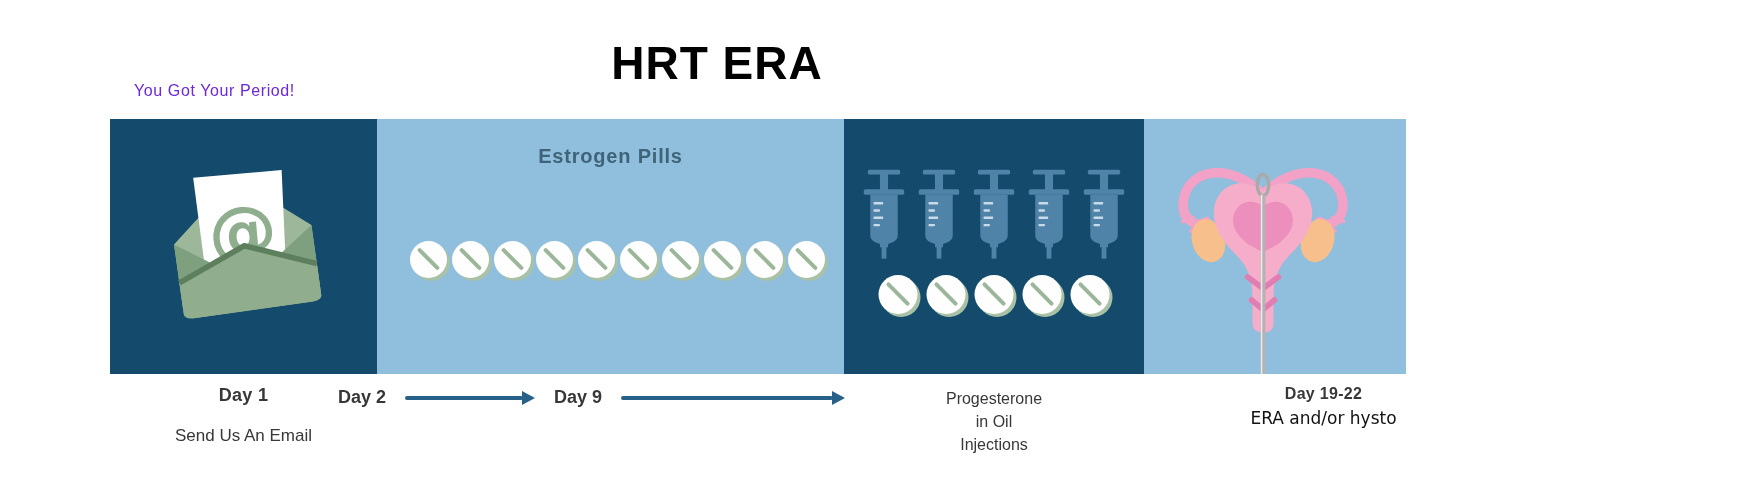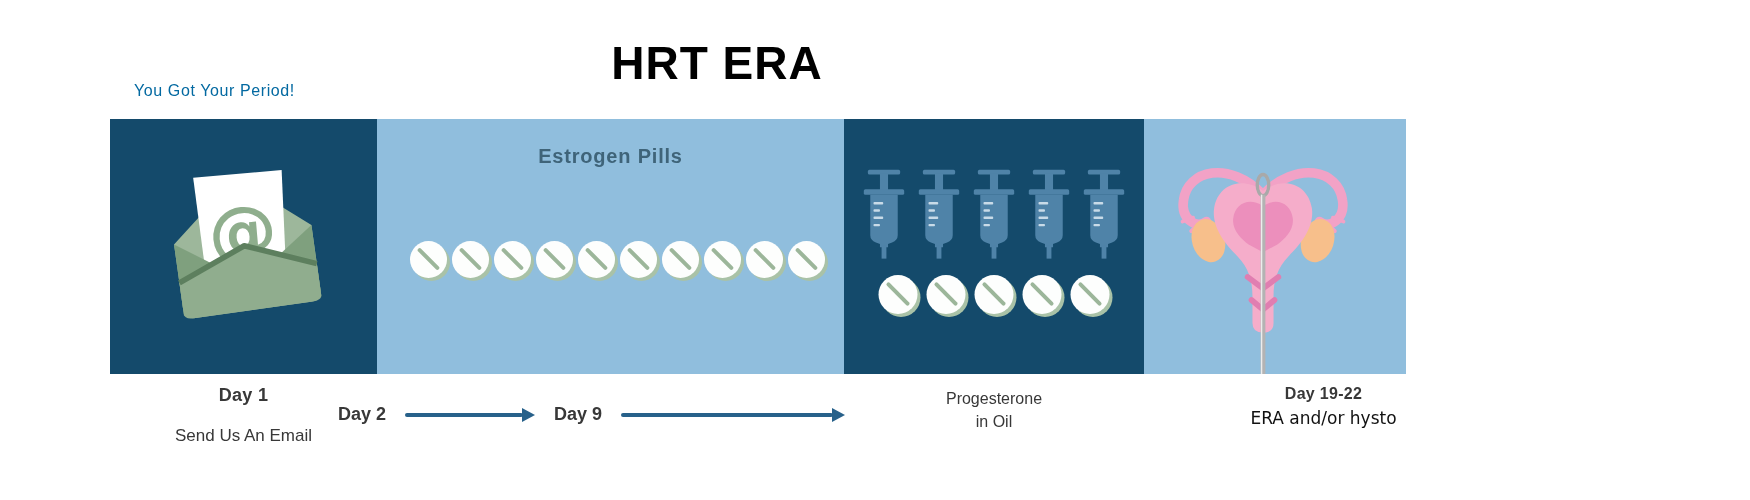--- a/index.html
+++ b/index.html
@@ -3,21 +3,21 @@
 <meta charset="utf-8">
 <style>
   html,body { margin:0; padding:0; background:#ffffff; }
   .canvas { position:relative; width:1406px; height:500px; background:#ffffff;
             font-family:"Liberation Sans", sans-serif; overflow:hidden; }
 
   .title { position:absolute; top:36px; left:0; width:100%; text-align:center;
            font-size:46px; font-weight:600; color:#000; letter-spacing:1px;
            transform:translateX(14px); }
 
-  .intro { position:absolute; top:82px; left:134px; font-size:16px; color:#0369a1;
+  .intro { position:absolute; top:82px; left:134px; font-size:16px; color:#6d28d9;
            letter-spacing:0.6px; }
 
   .band { position:absolute; top:119px; left:110px; height:255px; display:flex; }
   .seg { position:relative; height:100%; overflow:hidden; flex:0 0 auto; }
   .seg.dark  { background:#144a6b; }
   .seg.light { background:#90bedd;font-weight:bold; }
   .seg-email    { width:267px; }
   .seg-estrogen { width:467px; }
   .seg-prog     { width:300px; }
   .seg-era      { width:483px; }
@@ -48,21 +48,21 @@
   .cap-day  { font-size:18px; font-weight:600; letter-spacing:0.3px; }
   .cap-line { font-size:17px; margin-top:20px; }
   .cap-email { left:110px;  width:267px; top:385px; }
   .cap-prog  { left:844px;  width:300px; top:385px; }
   .cap-prog .cap-line { font-size:16px; margin-top:5px; }
   .cap-era   { left:1082px; width:483px; top:385px; }
   .cap-era .cap-day { font-size:16px; }
   .era-main { font-family:"DejaVu Sans", sans-serif; font-size:17px; color:#111;
               margin-top:5px; }
 
-  .range-row { position:absolute; left:338px; top:404px; display:flex;
+  .range-row { position:absolute; left:338px; top:387px; display:flex;
                align-items:center; gap:19px; color:#383838; }
   .range-label { font-size:18px; font-weight:600; }
   .arrow { display:flex; align-items:center; }
   .arrow .shaft { height:4px; background:#27618a; border-radius:2px; }
   .arrow .head  { width:0; height:0; border-top:7px solid transparent;
                   border-bottom:7px solid transparent; border-left:13px solid #27618a;
                   margin-left:-1px; }
   .arrow1 .shaft { width:118px; }
   .arrow2 .shaft { width:212px; }
 </style>
@@ -256,20 +256,21 @@
     <span class="range-label">Day 9</span>
     <span class="arrow arrow2">
         <span class="shaft"></span>
         <span class="head"></span>
       </span>
   </div>
 
   <div class="cap cap-prog">
     <div class="cap-line">Progesterone</div>
     <div class="cap-line">in Oil</div>
+    <div class="cap-line">Injections</div>
   </div>
 
   <div class="cap cap-era">
     <div class="cap-day">Day 19-22</div>
     <div class="era-main">ERA and/or hysto</div>
   </div>
 
 </div>
 
 </body></html>

